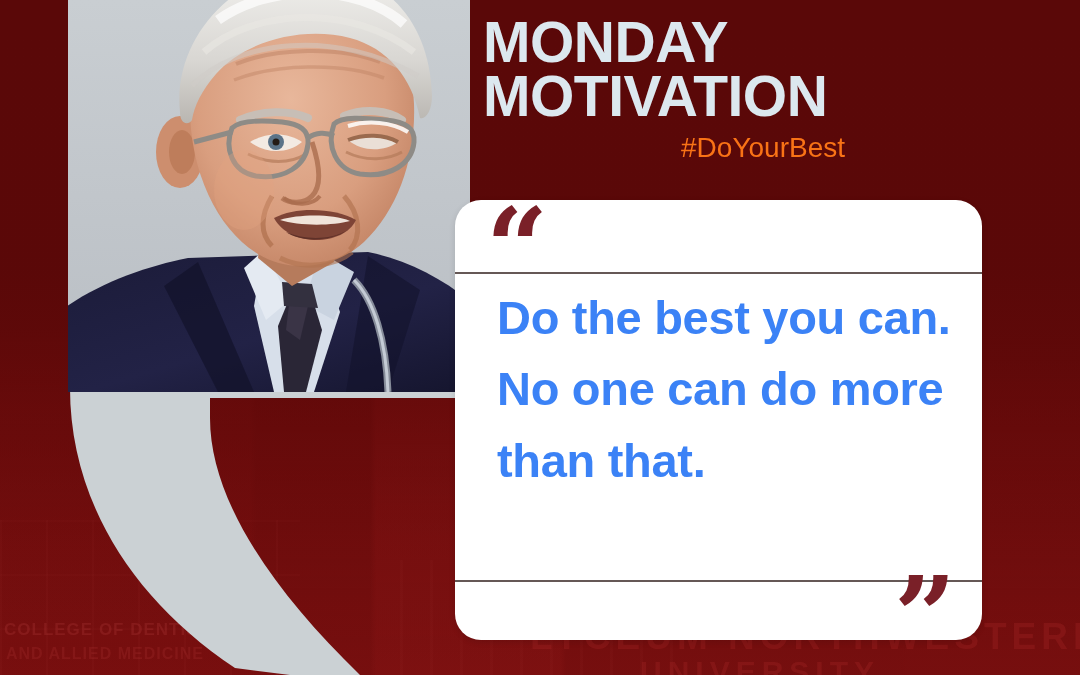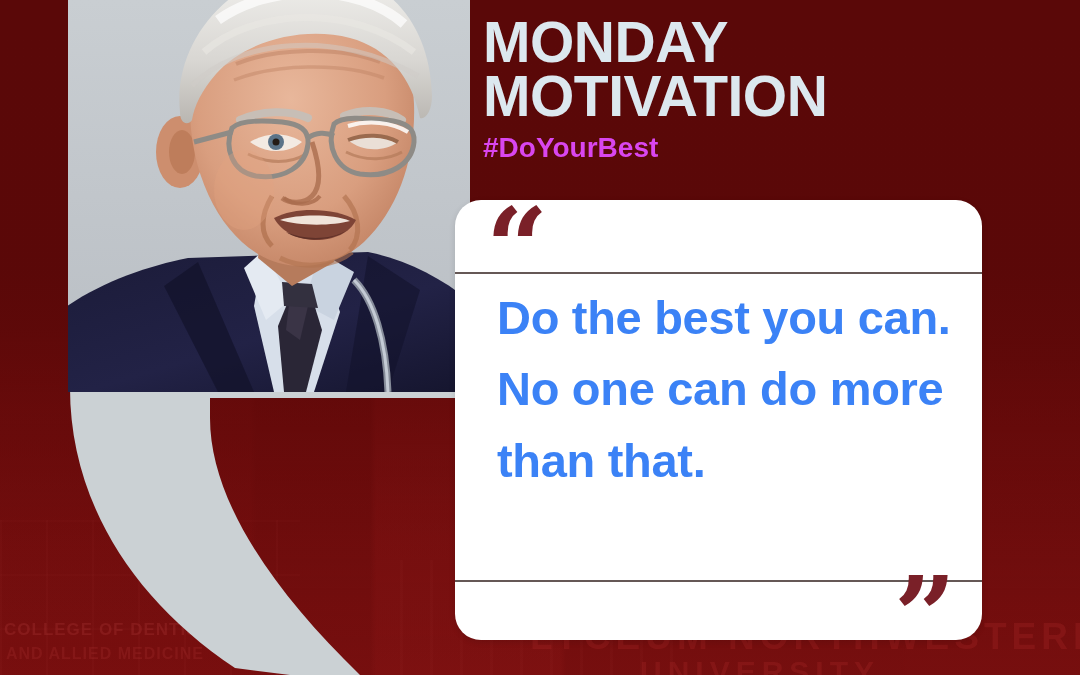--- a/index.html
+++ b/index.html
@@ -149,24 +149,25 @@
     font-weight: 800;
     font-size: 57px;
     line-height: 0.94;
     letter-spacing: -0.5px;
     font-stretch: condensed;
     text-transform: uppercase;
     white-space: nowrap;
   }
   .hashtag {
     margin-top: 9px;
-    color: #d946ef;
+    color: #f97316;
     font-size: 28px;
-    font-weight: 700;
+    font-weight: 400;
     letter-spacing: 0px;
+    text-align: center;
   }
 
   
   .quote-card {
     position: absolute;
     left: 455px;
     top: 200px;
     width: 527px;
     height: 440px;
     background: #FFFFFF;

